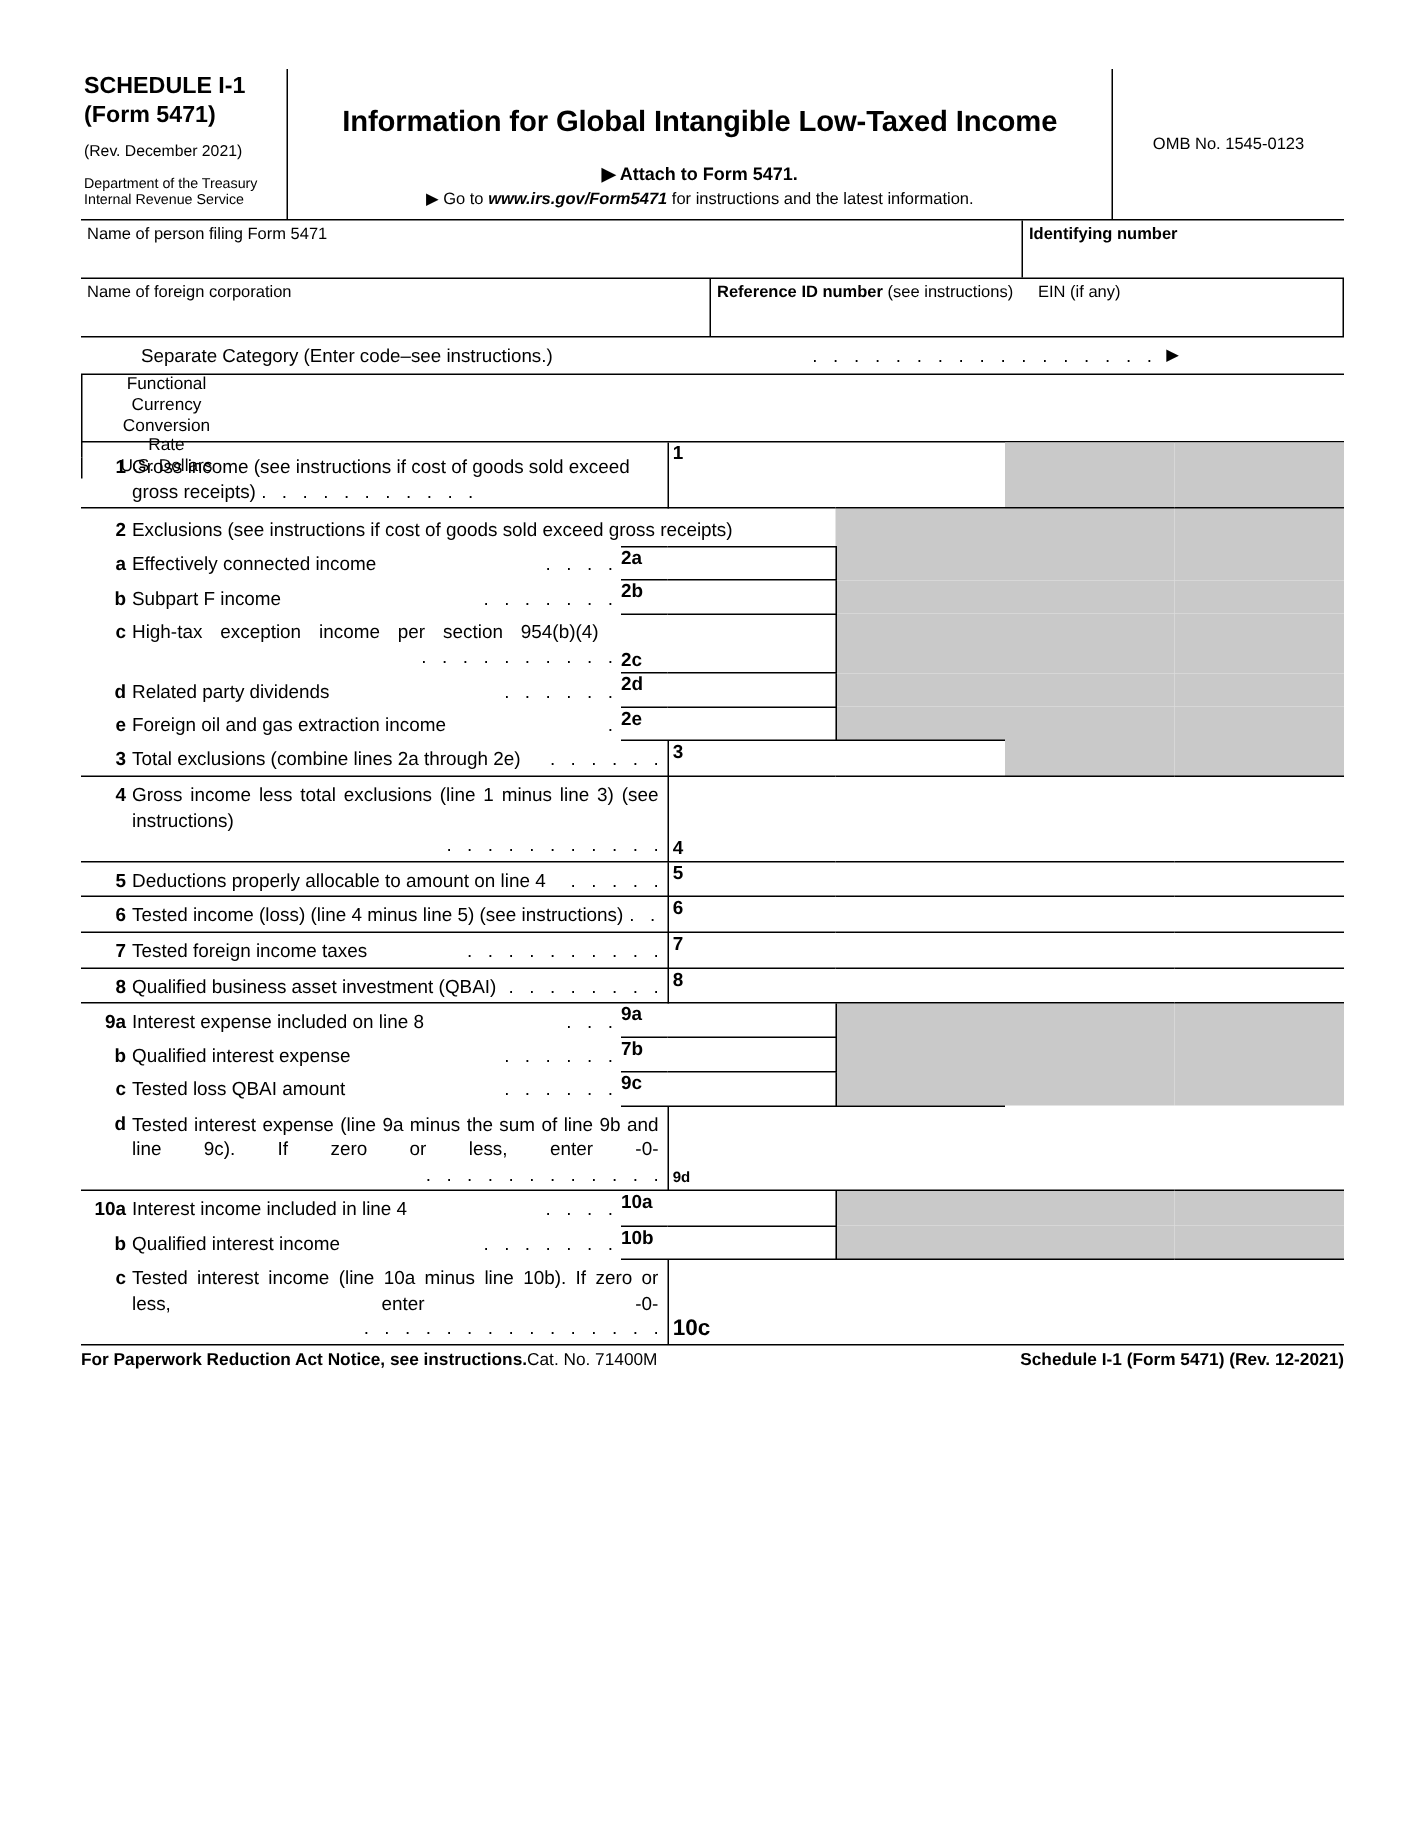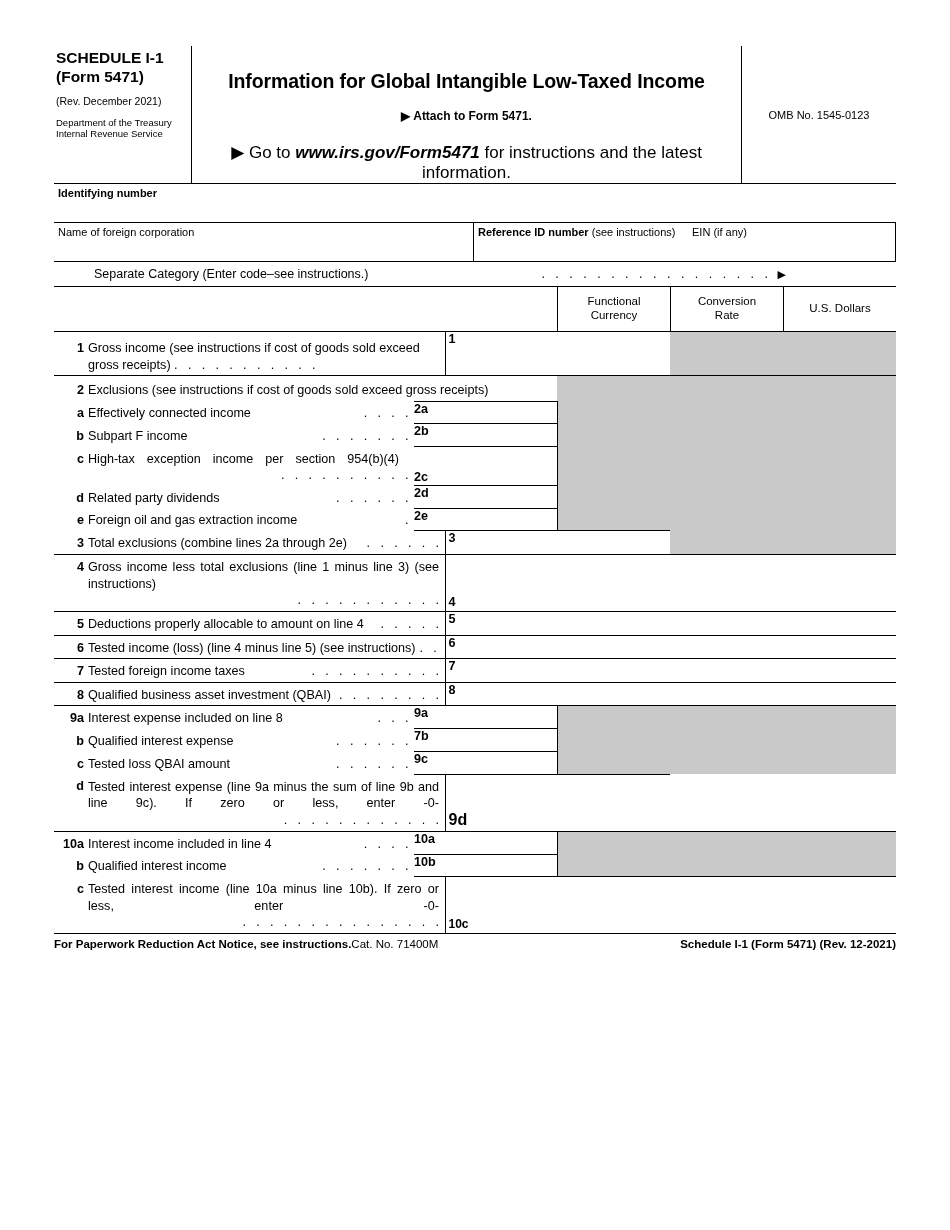--- a/index.html
+++ b/index.html
@@ -59,22 +59,22 @@
     font-weight: bold;
     margin-top: 24px;
     letter-spacing: -0.1px;
   }
   .attach {
     font-size: 12px;
     font-weight: bold;
     margin-top: 16px;
   }
   .goto {
-    font-size: 17px;
-    margin-top: 19px;
+    font-size: 11px;
+    margin-top: 3px;
     font-weight: bold;
   }
   .goto i { font-style: italic; }
   .goto .reg { font-weight: normal; }
   .hdr-right {
     width: 154px;
     box-sizing: border-box;
     padding: 0 6px;
     display: flex;
     align-items: center;
@@ -122,20 +122,21 @@
     padding-right: 6px;
     white-space: nowrap;
     overflow: hidden;
   }
   .arrow { font-size: 11px; }
   
   .colhead {
     display: flex;
     border-bottom: 1.2px solid #000;
     height: 44px;
+    flex-direction: column;
   }
   .colhead .spacer { flex: 1; }
   .colhead .ch {
     width: 113px;
     border-left: 1.2px solid #000;
     font-size: 11.5px;
     text-align: center;
     display: flex;
     flex-direction: column;
     justify-content: center;
@@ -216,20 +217,23 @@
       <div class="goto">
         <span class="reg">▶ Go to </span><i>www.irs.gov/Form5471</i><span class="reg"> for instructions and the latest information.</span>
       </div>
     </div>
     <div class="hdr-right">
       <div class="omb">OMB No. 1545-0123</div>
     </div>
   </div>
 
   <div class="namerow">
+    <div class="cell b row1-left">
+      <div class="lbl">Name of person filing Form 5471</div>
+    </div>
     <div class="cell row1-right">
       <div class="lbl bold">Identifying number</div>
     </div>
   </div>
 
   <div class="namerow">
     <div class="cell b row2-a">
       <div class="lbl">Name of foreign corporation</div>
     </div>
     <div class="cell row2-c">
@@ -518,21 +522,21 @@
 
     <tr>
       <td class="c-num txtpad rowline" style="padding-top:4px !important;">d</td>
       <td class="c-txt txtpad rowline" colspan="2" style="padding-top:4px !important;border-right:1.2px solid #000;">
         <div class="justify" style="width:99%;">Tested interest expense (line 9a minus the sum of line 9b and line 9c). If zero or less, enter -0-</div>
         <div class="j">
               <span class="d">.   .   .   .   .   .   .   .   .   .   .   .</span>
             </div>
       </td>
       <td class="c-sub rowline" style="border-left:0;vertical-align:bottom;padding-bottom:2px !important;">
-        <b style="font-size:16px;padding-left:3px;">9d</b>
+        <b style="font-size:10px;padding-left:3px;">9d</b>
       </td>
       <td class="c-fc rowline"></td>
       <td class="c-cr rowline"></td>
       <td class="c-ud rowline"></td>
     </tr>
 
     <tr>
       <td class="c-num txtpad" style="padding-top:4px !important;">10a</td>
       <td class="c-txt txtpad" style="padding-top:4px !important;">
         <div class="j">
@@ -564,21 +568,21 @@
 
     <tr>
       <td class="c-num txtpad" style="padding-top:4px !important;">c</td>
       <td class="c-txt txtpad" colspan="2" style="padding-top:4px !important;border-right:1.2px solid #000;">
         <div class="justify" style="width:99%;">Tested interest income (line 10a minus line 10b). If zero or less, enter -0-</div>
         <div class="j">
               <span class="d">.   .   .   .   .   .   .   .   .   .   .   .   .   .   .</span>
             </div>
       </td>
       <td class="c-sub" style="border-left:0;vertical-align:bottom;padding-bottom:2px !important;">
-        <b style="font-size:12px;padding-left:3px;">10c</b>
+        <b style="font-size:15px;padding-left:3px;">10c</b>
       </td>
       <td class="c-fc"></td>
       <td class="c-cr"></td>
       <td class="c-ud"></td>
     </tr>
   </tbody>
     </table>
 
   <div class="footer">
     <div class="f1">For Paperwork Reduction Act Notice, see instructions.</div>

